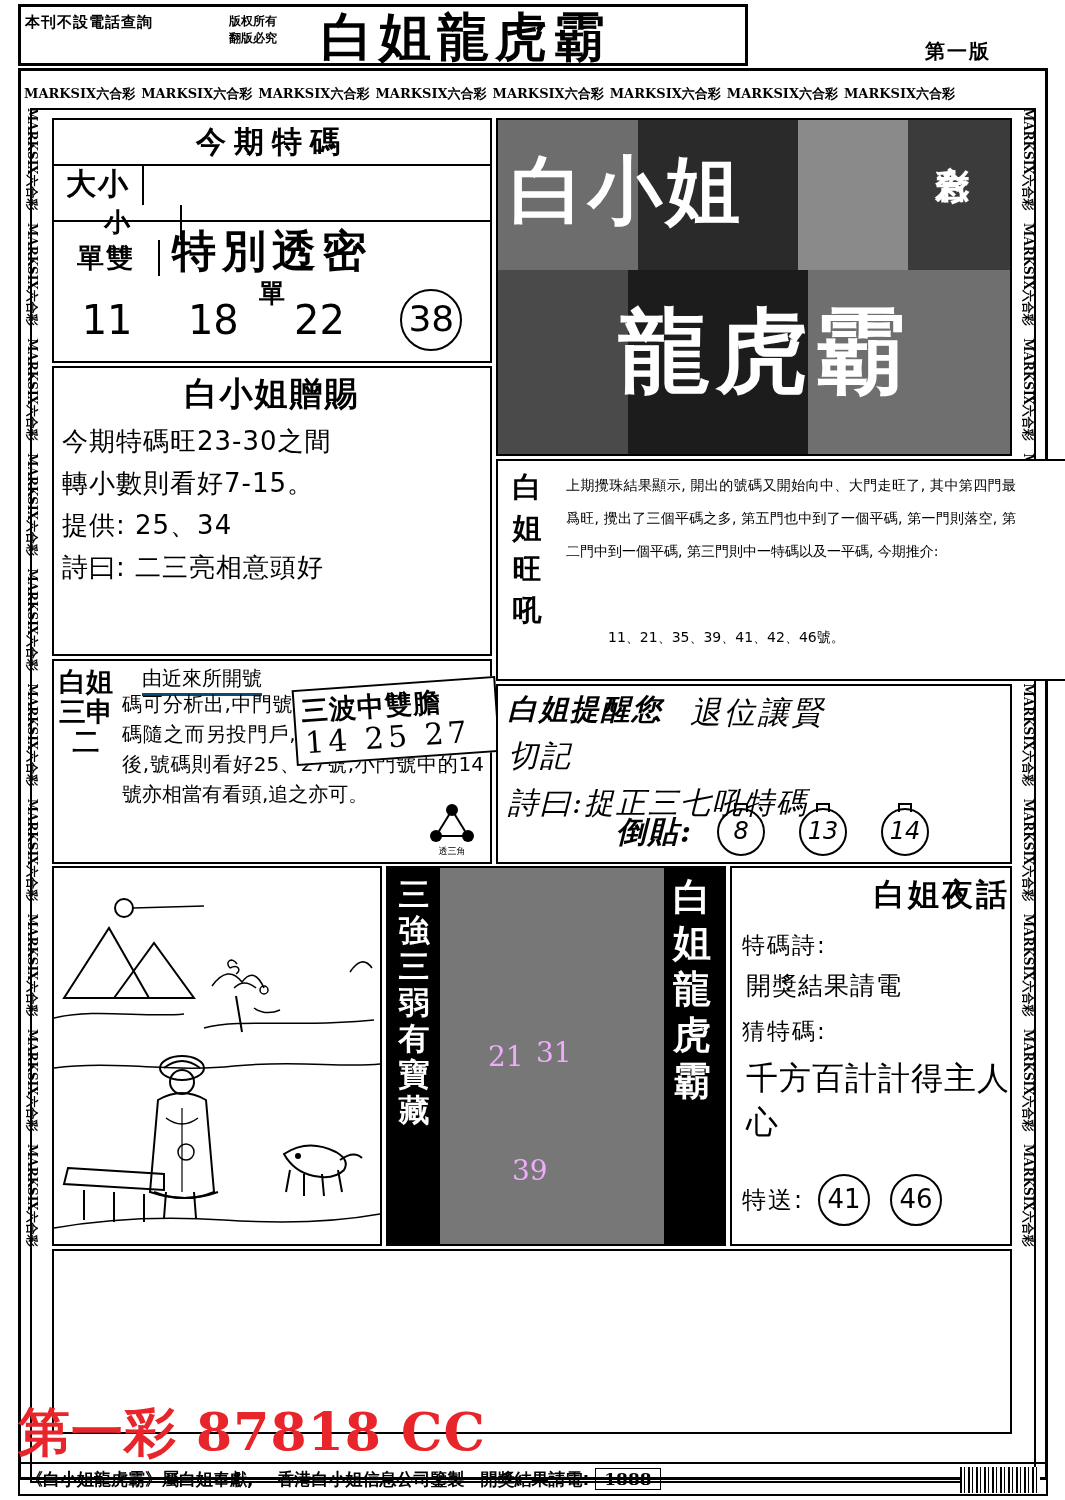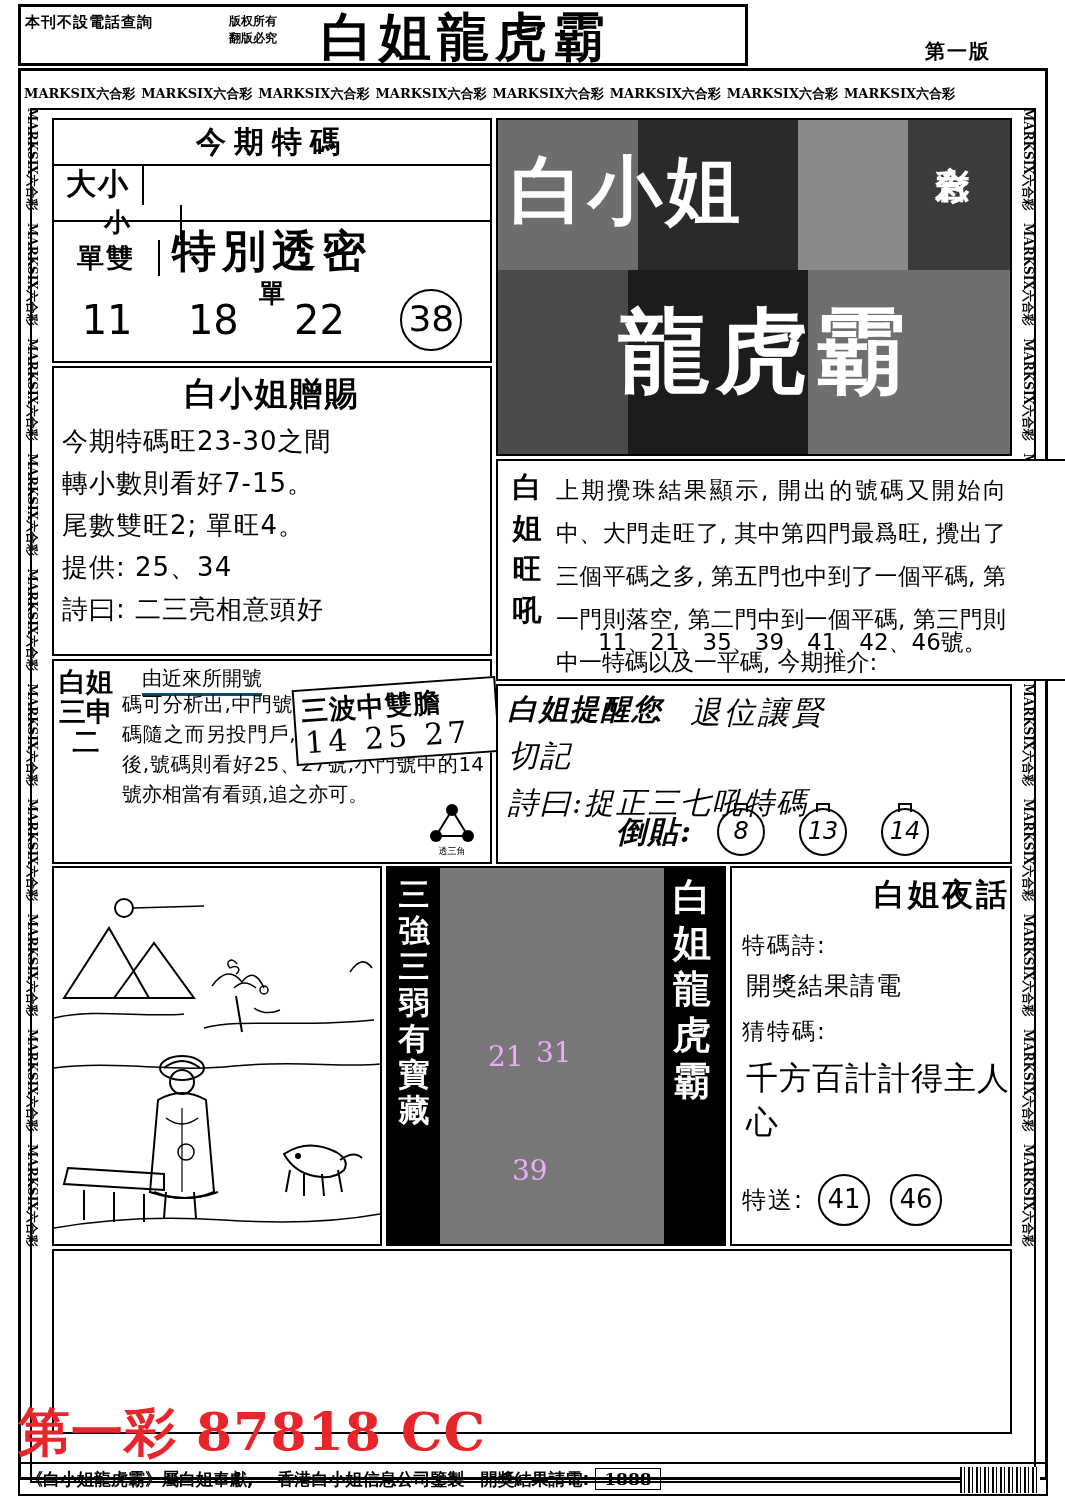--- a/index.html
+++ b/index.html
@@ -59,21 +59,21 @@
   .tri-badge .lbl{position:absolute;bottom:0;left:0;width:100%;text-align:center;font-size:9px;}
 
   
   .bx-photo{left:496px;top:118px;width:516px;height:338px;background:#000;overflow:hidden;}
   .bx-photo .ph{position:absolute;background:#111;}
   .ph-txt{position:absolute;color:#fff;font-weight:bold;font-family:"DejaVu Serif","Liberation Serif",serif;}
 
   
   .bx-comment{left:496px;top:459px;width:608px;height:222px;}
   .cm-side{position:absolute;left:6px;top:6px;width:46px;font-size:29px;font-weight:bold;line-height:41px;text-align:center;}
-  .cm-body{position:absolute;left:58px;top:8px;width:450px;font-size:23px;line-height:43px;text-align:justify;}
+  .cm-body{position:absolute;left:68px;top:8px;width:450px;font-size:14px;line-height:33px;text-align:justify;}
   .cm-last{padding-left:42px;}
 
   
   .bx-remind{left:496px;top:684px;width:516px;height:180px;font-style:italic;}
   .rm-t1{font-size:29px;font-weight:bold;letter-spacing:2px;margin:4px 0 0 10px;font-family:"DejaVu Serif","Liberation Serif",serif;}
   .rm-t2{position:absolute;left:192px;top:6px;font-size:31px;letter-spacing:3px;font-family:"DejaVu Serif","Liberation Serif",serif;}
   .rm-t3{font-size:30px;letter-spacing:2px;margin:6px 0 0 10px;font-family:"DejaVu Serif","Liberation Serif",serif;}
   .rm-bot{position:absolute;left:0;bottom:6px;width:100%;display:flex;align-items:center;padding-left:118px;box-sizing:border-box;}
   .rm-bot .lab{font-size:30px;font-weight:bold;letter-spacing:2px;margin-right:24px;font-family:"DejaVu Serif","Liberation Serif",serif;}
   .ball{width:44px;height:44px;border:2px solid #000;border-radius:50%;text-align:center;line-height:42px;font-size:24px;margin-right:34px;position:relative;}
@@ -159,21 +159,20 @@
       <div>18</div>
       <div>22</div>
       <div><span class="circled">38</span></div>
     </div>
   </div>
 
   <div class="box bx-gift">
     <div class="gift-title">白小姐贈賜</div>
     <div class="gift-line big">今期特碼旺23-30之間</div>
     <div class="gift-line big">轉小數則看好7-15。</div>
-    <div class="gift-line big">尾數雙旺2;  單旺4。</div>
     <div class="gift-line big">提供: 25、34</div>
     <div class="gift-line big">詩曰: 二三亮相意頭好</div>
   </div>
 
   <div class="box bx-three">
     <div class="three-label">白姐三申二</div>
     <div class="three-hdr">由近來所開號</div>
     <div class="three-body">碼可分析出,中門號可以話獨領風騷了,特碼隨之而另投門戶,而今期亦繼續緊追其後,號碼則看好25、27號,小門號中的14號亦相當有看頭,追之亦可。</div>
     <div class="three-wave">
       <div class="t1">三波中雙膽</div>

